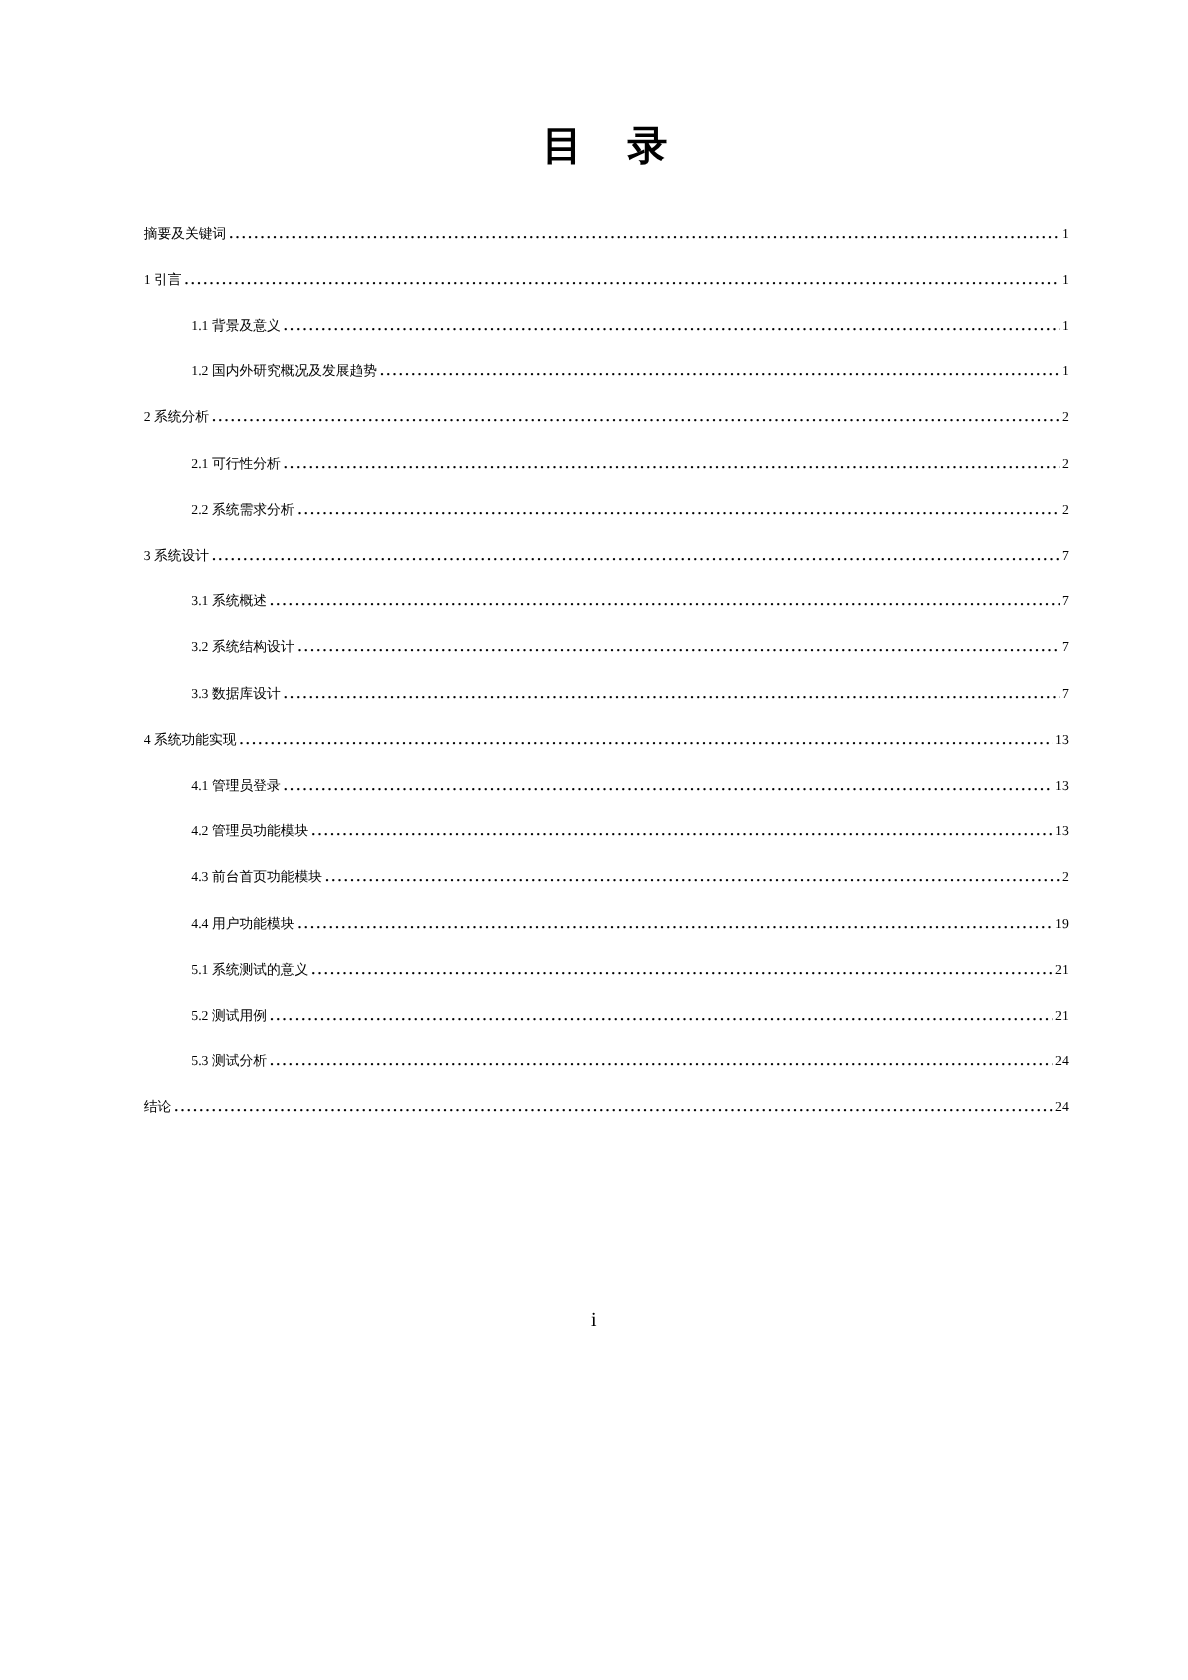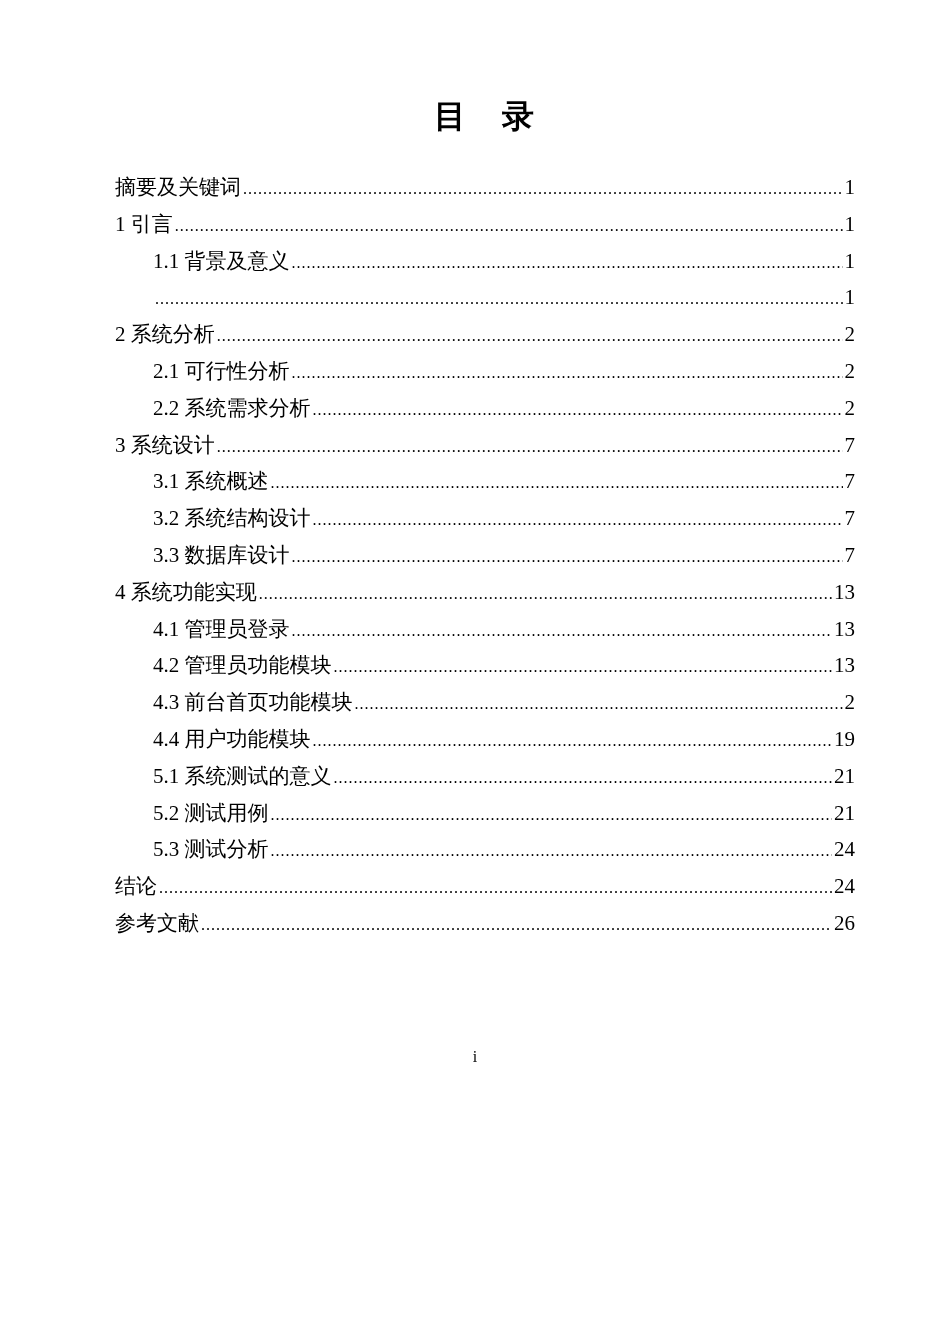--- a/index.html
+++ b/index.html
@@ -26,23 +26,23 @@
     text-align: center;
     font-size: 32px;
     font-weight: bold;
     letter-spacing: 2px;
   }
   .toc {
     width: 100%;
   }
   .toc-row {
     display: flex;
-    align-items: flex-start;
+    align-items: flex-end;
     height: 36.8px;
-    font-size: 21px;
+    font-size: 11px;
     line-height: 36.8px;
     cursor: pointer;
   }
   .toc-row.level-1 {
     padding-left: 38px;
   }
   .toc-row .label {
     white-space: nowrap;
     flex: 0 0 auto;
   }
@@ -87,20 +87,21 @@
         <span class="label">1 引言</span>
         <span class="leader"></span>
         <span class="pagenum">1</span>
       </div>
       <div class="toc-row level-1">
         <span class="label">1.1 背景及意义</span>
         <span class="leader"></span>
         <span class="pagenum">1</span>
       </div>
       <div class="toc-row level-1">
+        <span class="label">1.2 国内外研究概况及发展趋势</span>
         <span class="leader"></span>
         <span class="pagenum">1</span>
       </div>
       <div class="toc-row level-0">
         <span class="label">2 系统分析</span>
         <span class="leader"></span>
         <span class="pagenum">2</span>
       </div>
       <div class="toc-row level-1">
         <span class="label">2.1 可行性分析</span>
@@ -170,20 +171,15 @@
       <div class="toc-row level-1">
         <span class="label">5.3 测试分析</span>
         <span class="leader"></span>
         <span class="pagenum">24</span>
       </div>
       <div class="toc-row level-0">
         <span class="label">结论</span>
         <span class="leader"></span>
         <span class="pagenum">24</span>
       </div>
-      <div class="toc-row level-0">
-        <span class="label">参考文献</span>
-        <span class="leader"></span>
-        <span class="pagenum">26</span>
-      </div>
     </div>
   <div class="footer">i</div>
 </div>
 
 </body></html>

